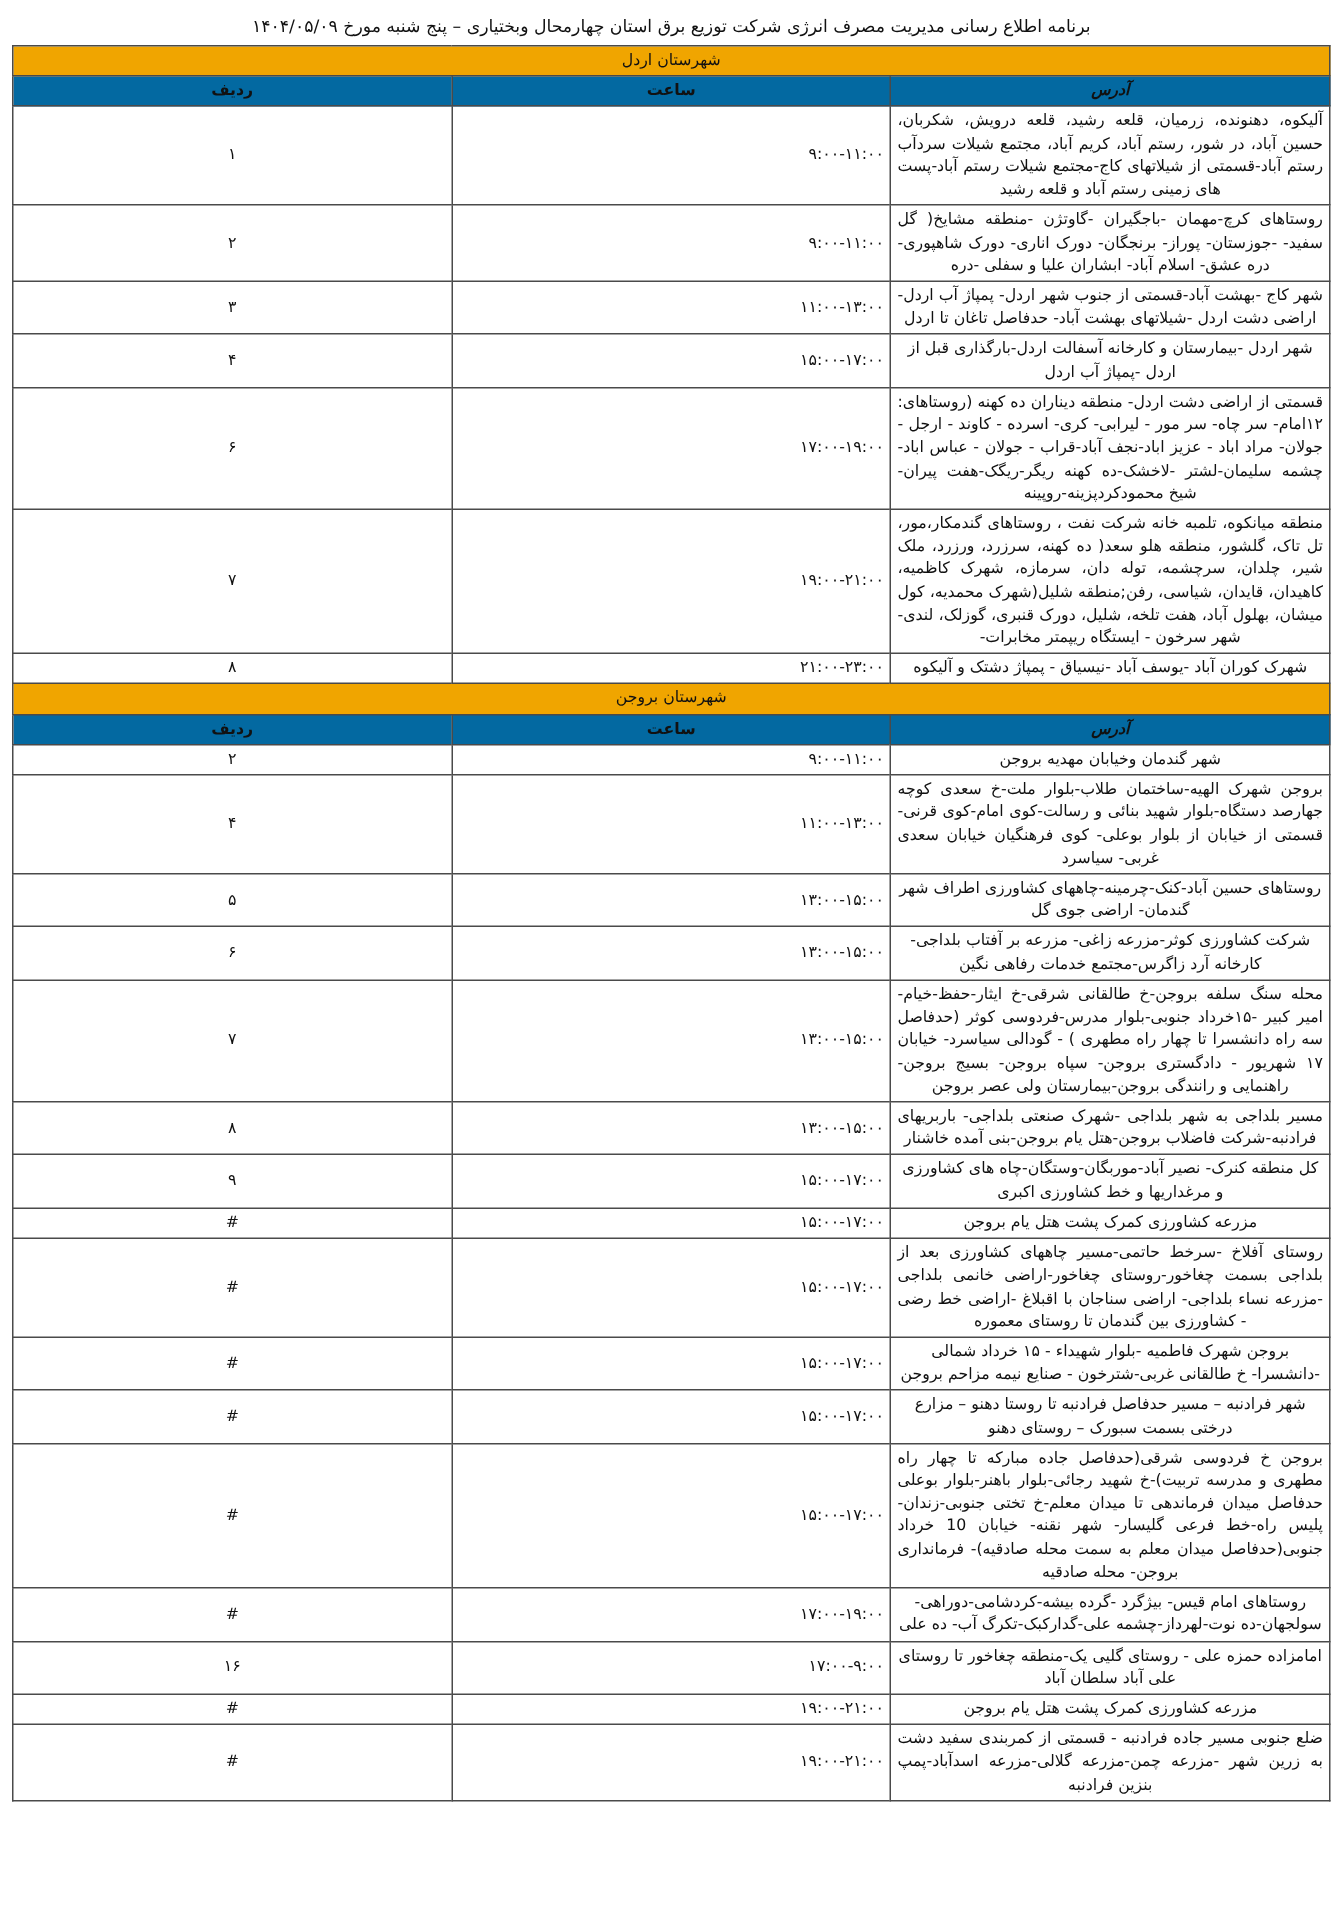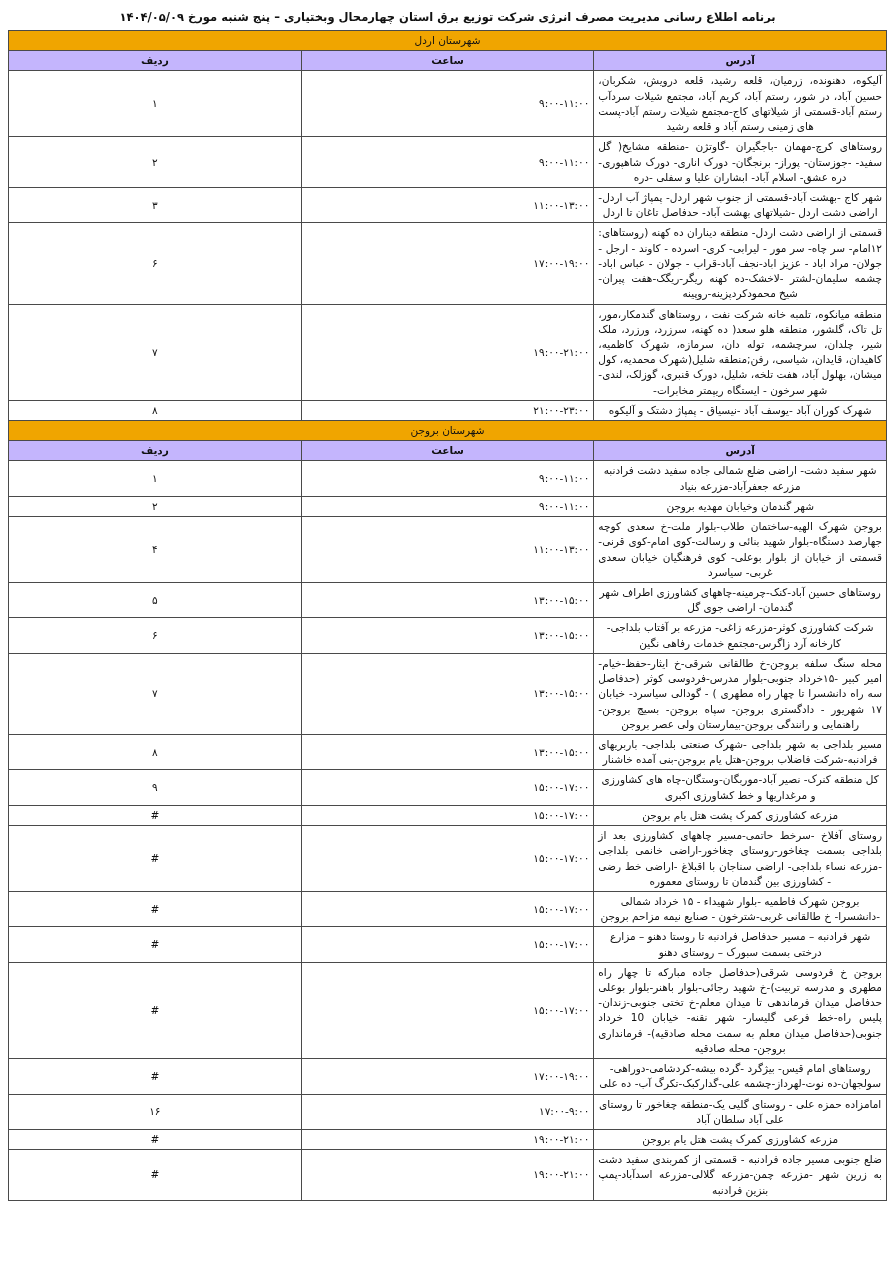--- a/index.html
+++ b/index.html
@@ -13,21 +13,21 @@
     direction: rtl;
   }
   .page {
     width: 895px;
     box-sizing: border-box;
     padding: 6px 8px 10px 8px;
   }
   .doc-title {
     text-align: center;
     font-size: 11.5px;
-    font-weight: bold;
+    font-weight: normal;
     color: #111;
     padding: 4px 0 6px 0;
     letter-spacing: 0;
   }
   table.sched {
     width: 100%;
     border-collapse: collapse;
     table-layout: fixed;
   }
   table.sched td, table.sched th {
@@ -41,28 +41,28 @@
   .city-band td {
     background: #f0a500;
     text-align: center;
     font-weight: normal;
     font-size: 12px;
     padding: 3px 0;
     color: #1a1a1a;
     border: 1px solid #4a4a4a;
   }
   .hdr td {
-    background: #c4b5fd;
+    background: #0369a1;
     text-align: center;
     font-weight: bold;
     font-size: 11px;
     padding: 2px 0;
     color: #1a1a1a;
   }
-  .col-addr { width: auto; text-align: center; }
+  .col-addr { width: auto; text-align: center; font-style: italic; }
   .col-time { width: 86px; text-align: right; white-space: nowrap; font-size: 10.5px;}
   .col-row  { width: 26px; text-align: center; }
   td.addr {
     text-align: center;
   }
   td.addr.just {
     text-align: justify;
     text-align-last: center;
   }
 </style>
@@ -92,20 +92,25 @@
           <td class="addr just">روستاهای کرچ-مهمان -باجگیران -گاوتژن -منطقه مشایخ( گل سفید-  -جوزستان- پوراز- برنجگان- دورک اناری- دورک شاهپوری-دره عشق- اسلام آباد- ابشاران علیا و سفلی -دره</td>
           <td class="col-time">۹:۰۰-۱۱:۰۰</td>
           <td class="col-row">۲</td>
         </tr>
         <tr>
           <td class="addr just">شهر کاج -بهشت آباد-قسمتی از جنوب شهر اردل- پمپاژ آب اردل- اراضی  دشت اردل -شیلاتهای بهشت آباد- حدفاصل تاغان تا اردل</td>
           <td class="col-time">۱۱:۰۰-۱۳:۰۰</td>
           <td class="col-row">۳</td>
         </tr>
         <tr>
+          <td class="addr">شهر اردل -بیمارستان و کارخانه آسفالت اردل-بارگذاری قبل از اردل -پمپاژ آب اردل</td>
+          <td class="col-time">۱۵:۰۰-۱۷:۰۰</td>
+          <td class="col-row">۴</td>
+        </tr>
+        <tr>
           <td class="addr just">قسمتی از اراضی دشت اردل- منطقه دیناران ده کهنه (روستاهای: ۱۲امام- سر چاه- سر مور  - لیرابی- کری- اسرده - کاوند - ارجل  - جولان- مراد اباد - عزیز اباد-نجف آباد-قراب - جولان - عباس اباد- چشمه سلیمان-لشتر -لاخشک-ده کهنه ریگر-ریگک-هفت پیران-شیخ محمودکردپزینه-روپینه</td>
           <td class="col-time">۱۷:۰۰-۱۹:۰۰</td>
           <td class="col-row">۶</td>
         </tr>
         <tr>
           <td class="addr just">منطقه میانکوه، تلمبه خانه شرکت نفت ، روستاهای گندمکار،مور، تل تاک، گلشور، منطقه هلو سعد( ده کهنه، سرزرد، ورزرد، ملک شیر، چلدان، سرچشمه، توله دان، سرمازه، شهرک کاظمیه، کاهیدان، قایدان، شیاسی، رفن;منطقه شلیل(شهرک محمدیه، کول میشان، بهلول آباد، هفت تلخه، شلیل، دورک قنبری، گوزلک، لندی- شهر سرخون - ایستگاه ریپمتر مخابرات-</td>
           <td class="col-time">۱۹:۰۰-۲۱:۰۰</td>
           <td class="col-row">۷</td>
         </tr>
         <tr>
@@ -115,25 +120,20 @@
         </tr>
         <tr class="city-band">
           <td colspan="3">شهرستان بروجن</td>
         </tr>
         <tr class="hdr">
           <td class="col-addr">آدرس</td>
           <td class="col-time">ساعت</td>
           <td class="col-row">ردیف</td>
         </tr>
         <tr>
-          <td class="addr">شهر سفید دشت- اراضی ضلع شمالی جاده سفید دشت فرادنبه مزرعه جعفرآباد-مزرعه بنیاد</td>
-          <td class="col-time">۹:۰۰-۱۱:۰۰</td>
-          <td class="col-row">۱</td>
-        </tr>
-        <tr>
           <td class="addr">شهر گندمان وخیابان مهدیه بروجن</td>
           <td class="col-time">۹:۰۰-۱۱:۰۰</td>
           <td class="col-row">۲</td>
         </tr>
         <tr>
           <td class="addr just">بروجن شهرک الهیه-ساختمان طلاب-بلوار ملت-خ سعدی کوچه جهارصد دستگاه-بلوار شهید بنائی و رسالت-کوی امام-کوی قرنی-قسمتی از خیابان از بلوار بوعلی- کوی فرهنگیان خیابان سعدی غربی- سیاسرد</td>
           <td class="col-time">۱۱:۰۰-۱۳:۰۰</td>
           <td class="col-row">۴</td>
         </tr>
         <tr>

